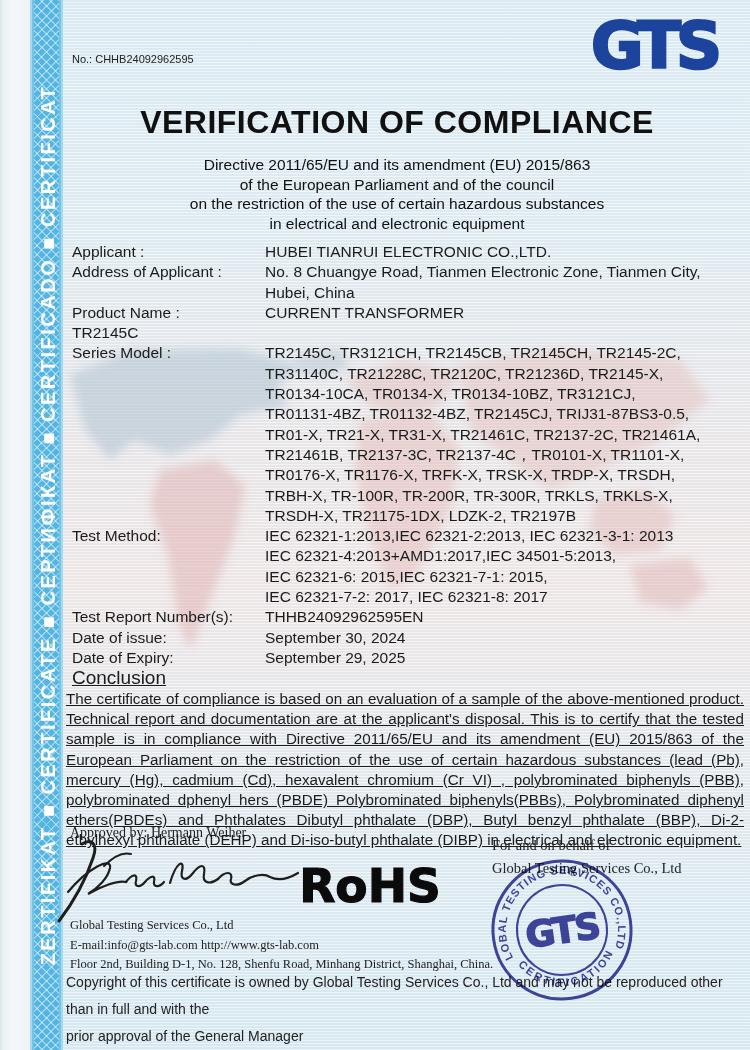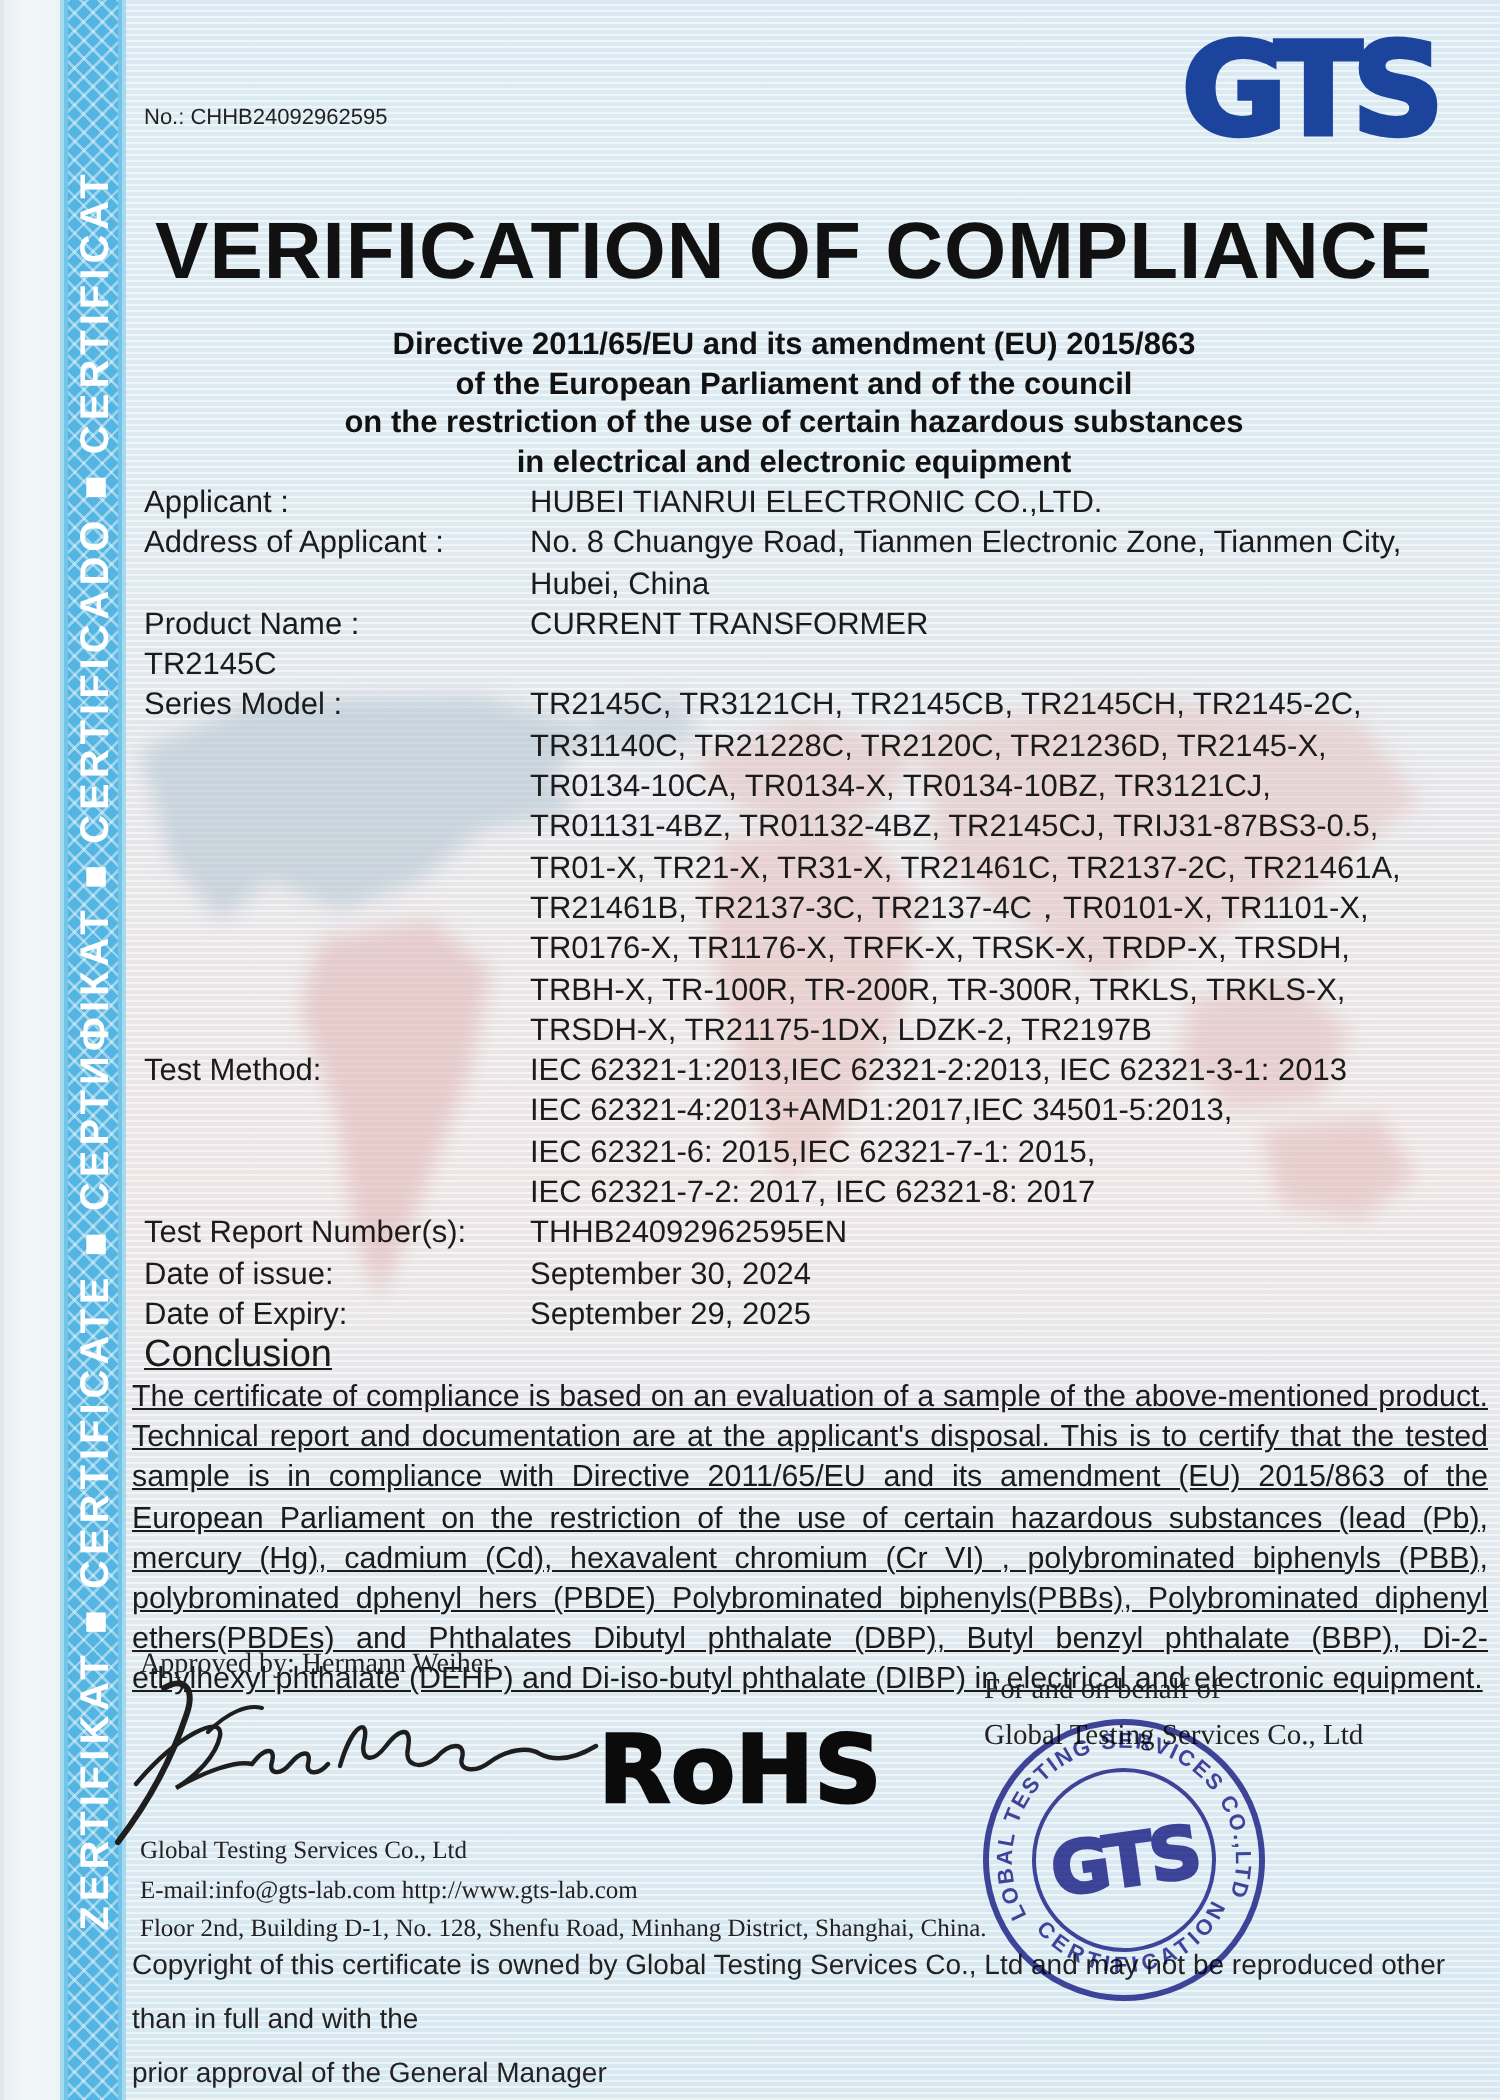--- a/index.html
+++ b/index.html
@@ -39,22 +39,22 @@
   .cert-no { position:absolute; left:72px; top:33px; font-size:11px; color:#222;margin-top:20px; }
 
   .gts-logo {
     position:absolute; right:10px; top:14px; width:172px; text-align:center;
     font-size:64px; font-weight:bold; letter-spacing:-5px; color:#1c449c;
     -webkit-text-stroke:2.5px #1c449c; line-height:1;
     font-family:"DejaVu Sans", sans-serif;
   }
 
   .title-wrap { position:absolute; left:62px; right:18px; top:104px; text-align:center; }
-  .title { font-size:40px; font-weight:bold; letter-spacing:.5px; color:#111; }
-  .subtitle { margin-top:14px; font-size:15.5px; font-weight:bold; line-height:19.6px; color:#111; }
+  .title { font-size:32px; font-weight:bold; letter-spacing:.5px; color:#111; }
+  .subtitle { margin-top:14px; font-size:15.5px; font-weight:normal; line-height:19.6px; color:#111; }
 
   .fields { position:absolute; left:72px; top:242px; width:662px; font-size:15.5px; line-height:20.3px; }
   .field-row { display:grid; grid-template-columns:193px 1fr; }
   .field-label { white-space:nowrap; }
 
   .conclusion-heading { position:absolute; left:72px; top:667px; font-size:19px; text-decoration:underline; }
   .conclusion-body {
     position:absolute; left:66px; top:689px; width:678px;
     font-size:15.2px; line-height:20.2px; text-align:justify;text-decoration:underline;
   }

